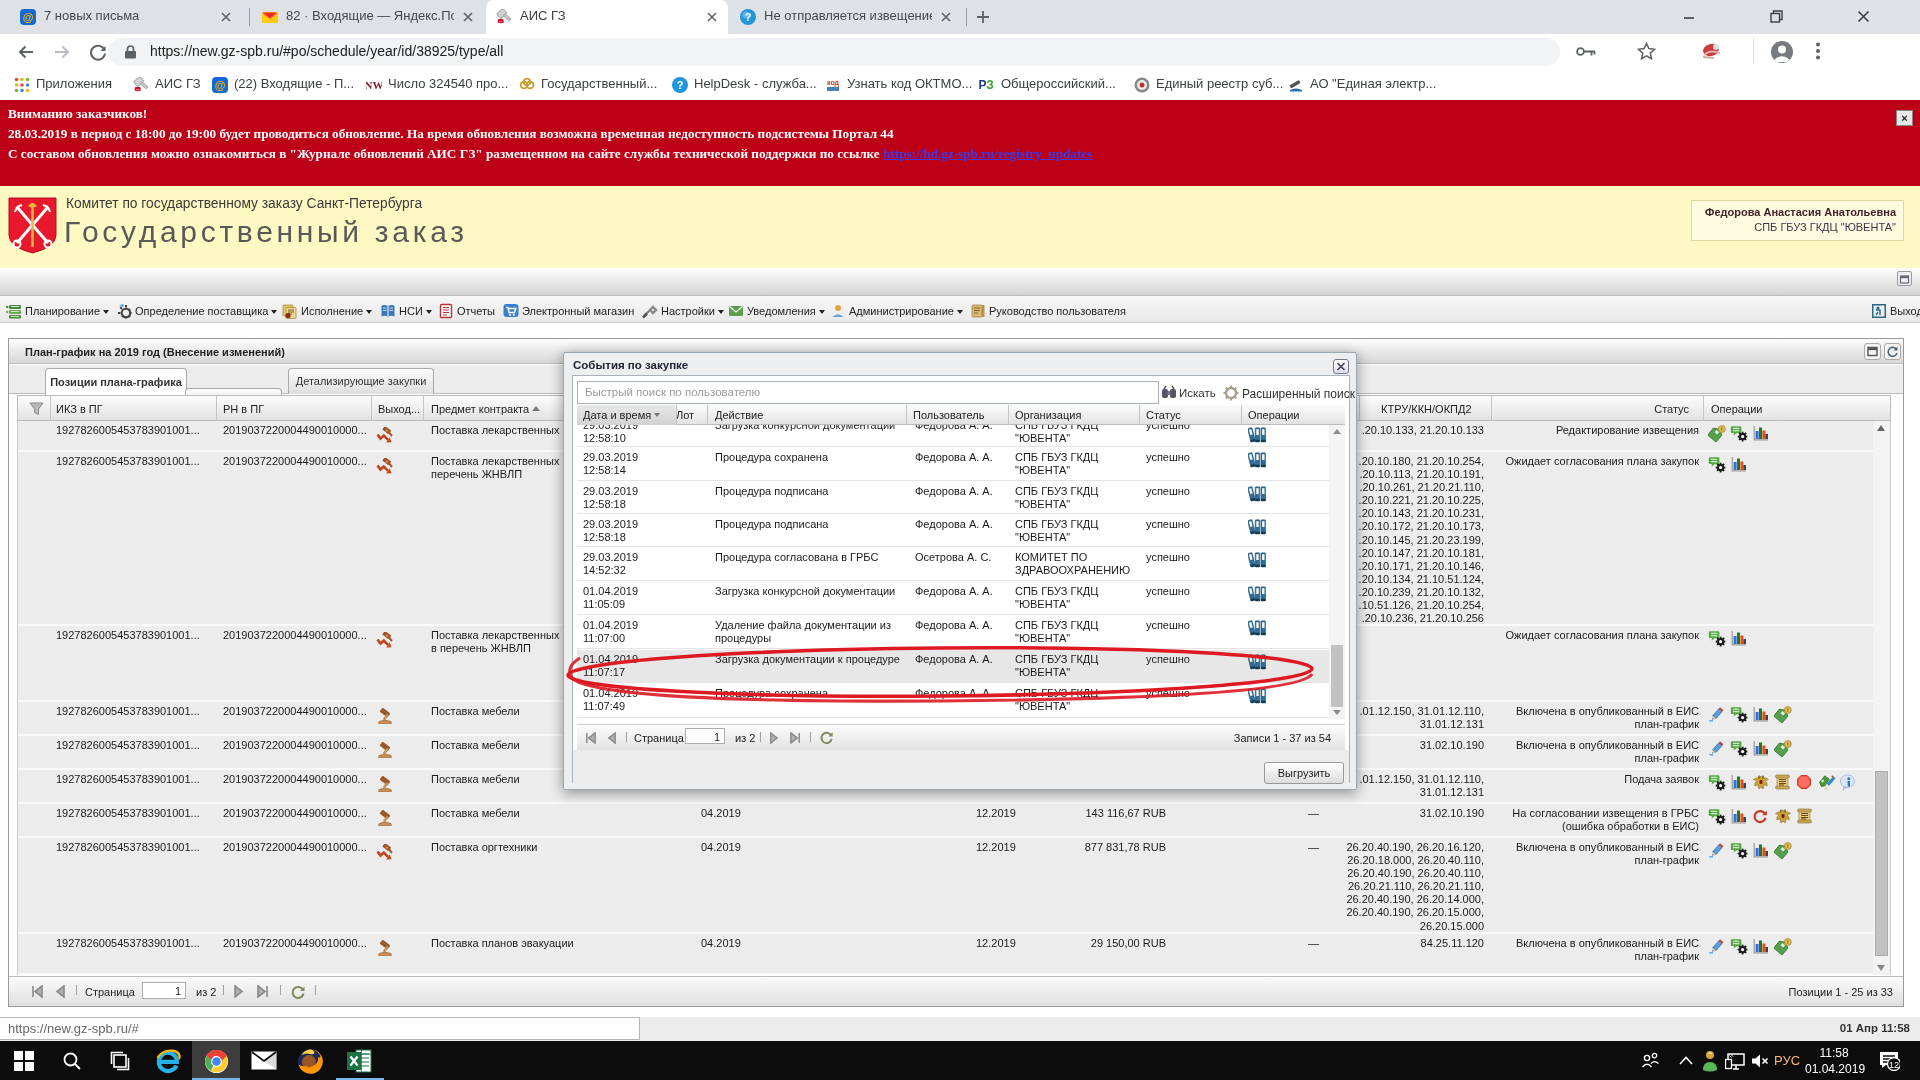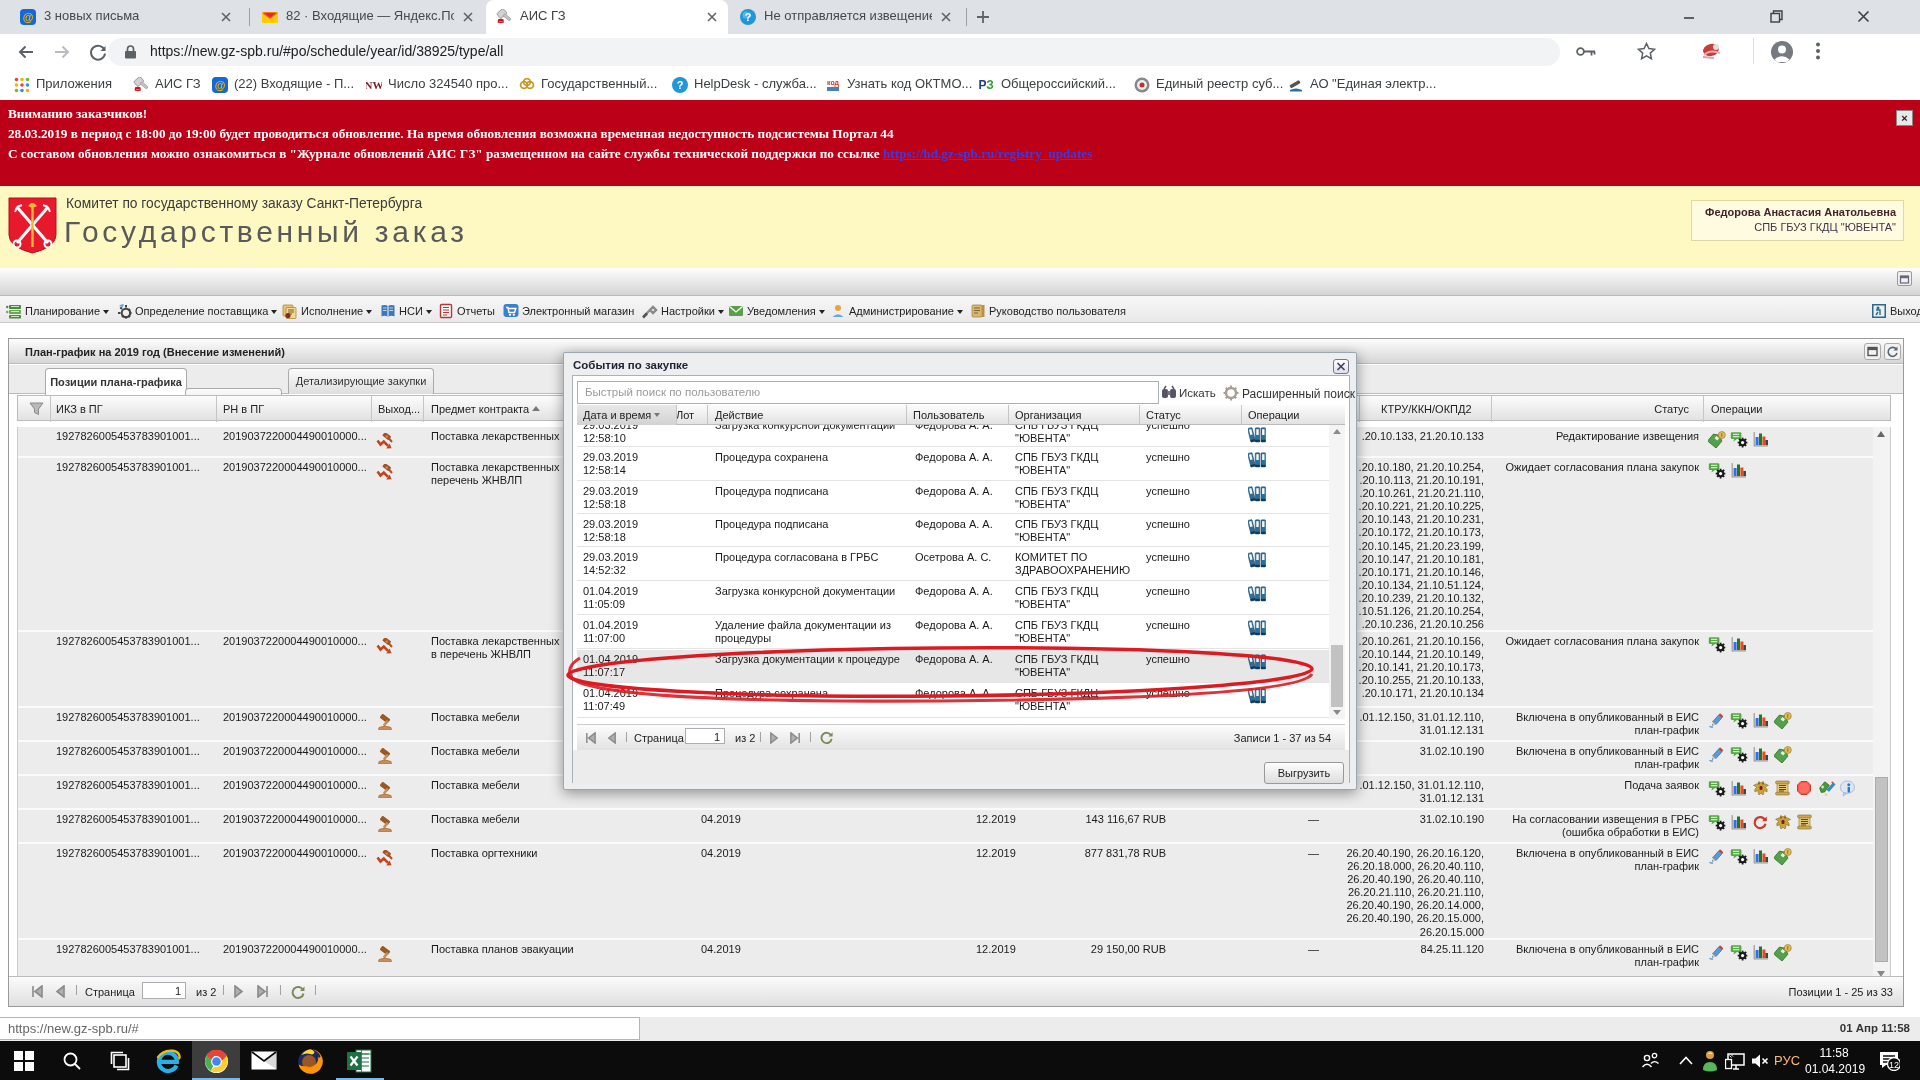--- a/index.html
+++ b/index.html
@@ -52,21 +52,21 @@
 #panel { top:338px; left:8px; width:1896px; height:669px; background:#fff; border:1px solid #9a9a9a; font-size:11px; }
 #ptitle { position:absolute; left:0; top:0; width:100%; height:25px; background:linear-gradient(#fdfdfd,#d6d6d6); border-bottom:1px solid #bbb; }
 #ptitle .t { position:absolute; left:16px; top:7px; font-size:11px; font-weight:bold; color:#222; }
 .ptbtn { position:absolute; top:4px; width:17px; height:17px; border:1px solid #aaa; border-radius:3px; background:#f2f2f2; }
 #ptabs { position:absolute; left:0; top:26px; width:100%; height:29px; background:#ececec; border-bottom:1px solid #bbb; }
 .ptab { position:absolute; top:3px; height:26px; border:1px solid #aaa; border-bottom:none; border-radius:4px 4px 0 0; background:linear-gradient(#fbfbfb,#dedede); font-size:11px; color:#333; text-align:center; }
 .ptab.act { background:#fff; font-weight:bold; height:27px; }
 #thead { position:absolute; left:8px; top:56px; width:1874px; height:26px; background:linear-gradient(#fcfcfc,#e2e2e2); border:1px solid #bbb; font-size:11px; color:#222; }
 .th { position:absolute; top:7px; }
 .thsep { position:absolute; top:0; width:1px; height:26px; background:#c5c5c5; }
-#tbody { position:absolute; left:8px; top:88px; width:1874px; height:554px; background:#fdba74; overflow:hidden; border-left:1px solid #ccc; border-right:1px solid #ccc;}
+#tbody { position:absolute; left:8px; top:82px; width:1874px; height:554px; background:#fdba74; overflow:hidden; border-left:1px solid #ccc; border-right:1px solid #ccc;}
 .row { position:absolute; left:0; width:1856px; background:#ececec; font-size:11px; color:#1a1a1a; }
 .cell { position:absolute; top:6px; }
 .rsep { position:absolute; left:0; width:1856px; height:2px; background:#fafafa; }
 #pgbar { position:absolute; left:0px; top:637px; width:1894px; height:30px; background:linear-gradient(#fbfbfb,#e0e0e0); border-top:1px solid #bbb; font-size:11px; color:#222; }
 
 
 #modal { top:352px; left:563px; width:794px; height:438px; background:#eceef0; border:1px solid #9aa7b0; border-radius:2px; box-shadow:0 3px 14px rgba(0,0,0,.4); font-size:11px; }
 #mtitle { position:absolute; left:9px; top:6px; font-size:11.5px; font-weight:bold; color:#223; }
 #mclose { position:absolute; right:7px; top:6px; width:16px; height:15px; border:1px solid #778; border-radius:3px; background:linear-gradient(#fff,#dde); }
 #mbody { position:absolute; left:8px; top:22px; width:778px; height:408px; background:#fff; border:1px solid #a9b2ba; }
@@ -88,21 +88,21 @@
 </style>
 </head>
 <body>
 <div id="root">
   <div class="abs" id="tabstrip">
     <div class="tab" style="left:10px;width:232px;">
       <svg class="fav" viewBox="0 0 16 16">
           <rect x="0" y="0" width="16" height="16" rx="4" fill="#1569d6"></rect>
           <text x="8" y="12" font-size="11" font-weight="bold" fill="#ffb400" text-anchor="middle" font-family="Liberation Sans">@</text>
         </svg>
-      <div class="ttl">3 новых письма</div>
+      <div class="ttl">7 новых письма</div>
       <svg class="cls" viewBox="0 0 16 16">
           <path d="M4 4 L12 12 M12 4 L4 12" stroke="#5f6368" stroke-width="1.6"></path>
         </svg>
     </div>
     <div class="tabsep" style="left:249px;"></div>
     <div class="tab" style="left:252px;width:232px;">
       <svg class="fav" viewBox="0 0 16 16">
           <rect x="0" y="3" width="16" height="11" rx="1.5" fill="#ffcc00"></rect>
           <path d="M0.5 4 L8 9.5 L15.5 4" fill="none" stroke="#f55" stroke-width="1"></path>
           <path d="M1 3.6 L8 9 L15 3.6 Z" fill="#e8272c"></path>
@@ -497,21 +497,20 @@
           <div class="cell" style="left:38px;top:3px;">1927826005453783901001...</div>
           <div class="cell" style="left:205px;top:3px;">2019037220004490010000...</div>
           <svg style="position:absolute;left:358px;top:6px;" width="20" height="18" viewBox="0 0 20 18">
             <rect x="6.8" y="0.8" width="8" height="4.6" rx="1" transform="rotate(38 10.8 3)" fill="#a2542a"></rect>
             <circle cx="10.8" cy="3.6" r="1.2" fill="#d89050"></circle>
             <path d="M13 5.5 L16 9" stroke="#a2542a" stroke-width="2"></path>
             <path d="M1.5 7.5 L4.5 11.5 L7.8 8.5 L12 12.8" fill="none" stroke="#bf451d" stroke-width="2.6"></path>
             <path d="M10.2 15.6 L15.6 15.2 L13.6 10.4 Z" fill="#bf451d"></path>
           </svg>
           <div class="cell" style="left:413px;top:3px;line-height:13.1px;">Поставка лекарственных<br>в перечень ЖНВЛП</div>
-          <div class="cell" style="left:1318px;top:3px;width:148px;text-align:right;line-height:13.1px;">.20.10.261, 21.20.10.156,<br>.20.10.144, 21.20.10.149,<br>.20.10.141, 21.20.10.173,<br>.20.10.255, 21.20.10.133,<br>.20.10.171, 21.20.10.134</div>
           <div class="cell" style="left:1460px;top:3px;width:221px;text-align:right;line-height:13.1px;">Ожидает согласования плана закупок</div>
           <span style="position:absolute;left:1690px;top:4px;"><svg width="18" height="17" viewBox="0 0 18 17">
               <path d="M2 1.2 L10.2 1.2 Q11.4 1.2 11.4 2.4 L11.4 6.8 Q11.4 8 10.2 8 L7 8 L3.5 10.5 L4 8 L2 8 Q0.8 8 0.8 6.8 L0.8 2.4 Q0.8 1.2 2 1.2 Z" fill="#55a844"></path>
               <path d="M3 3.4 H9.2 M3 5.6 H9.2" stroke="#cfe8c8" stroke-width="1.3"></path>
               <g fill="#1a1a1a">
                 <circle cx="12.6" cy="11.6" r="3.6"></circle>
                 <rect x="11.7" y="6.7" width="1.8" height="2.2"></rect>
                 <rect x="11.7" y="14.3" width="1.8" height="2.2"></rect>
                 <rect x="7.7" y="10.7" width="2.2" height="1.8"></rect>
                 <rect x="15.1" y="10.7" width="2.2" height="1.8"></rect>

